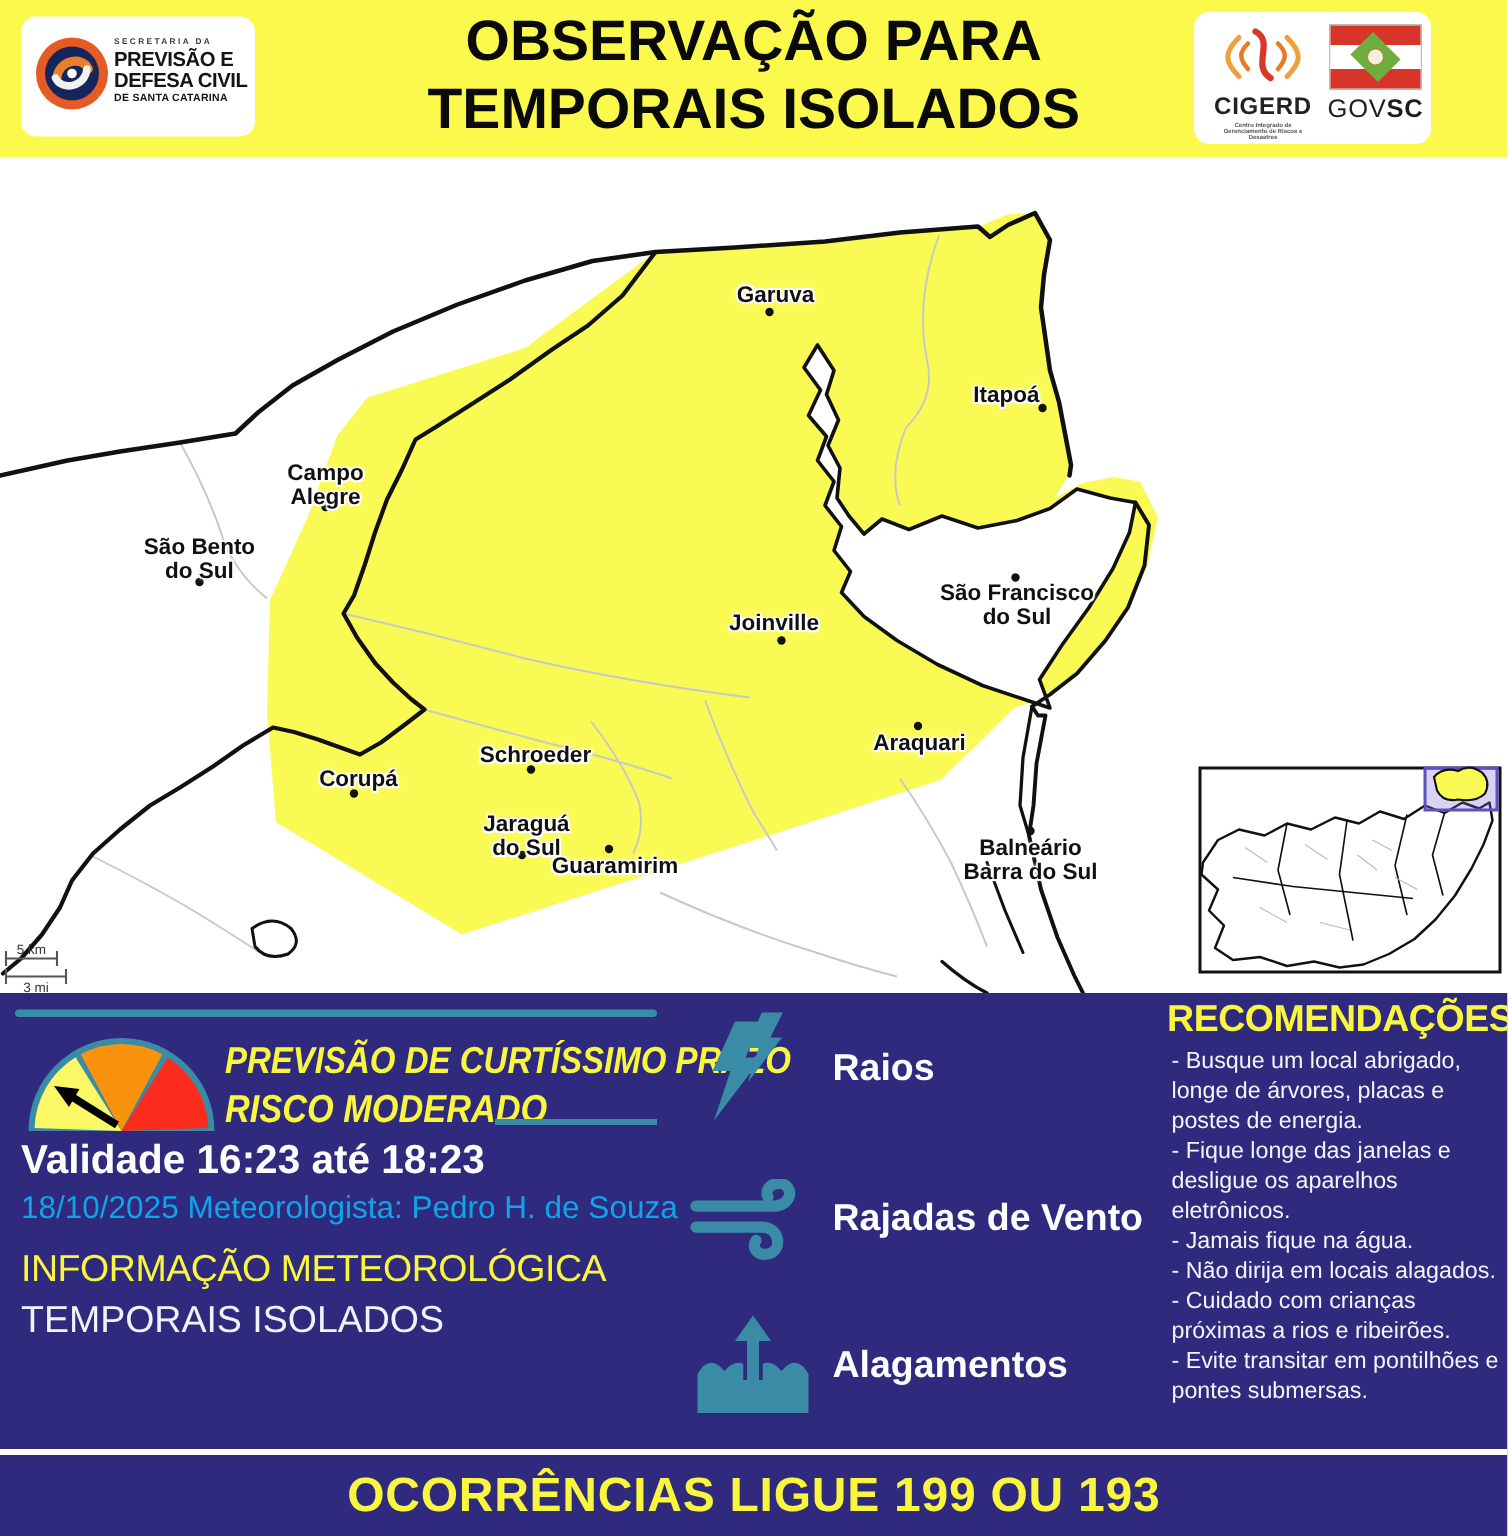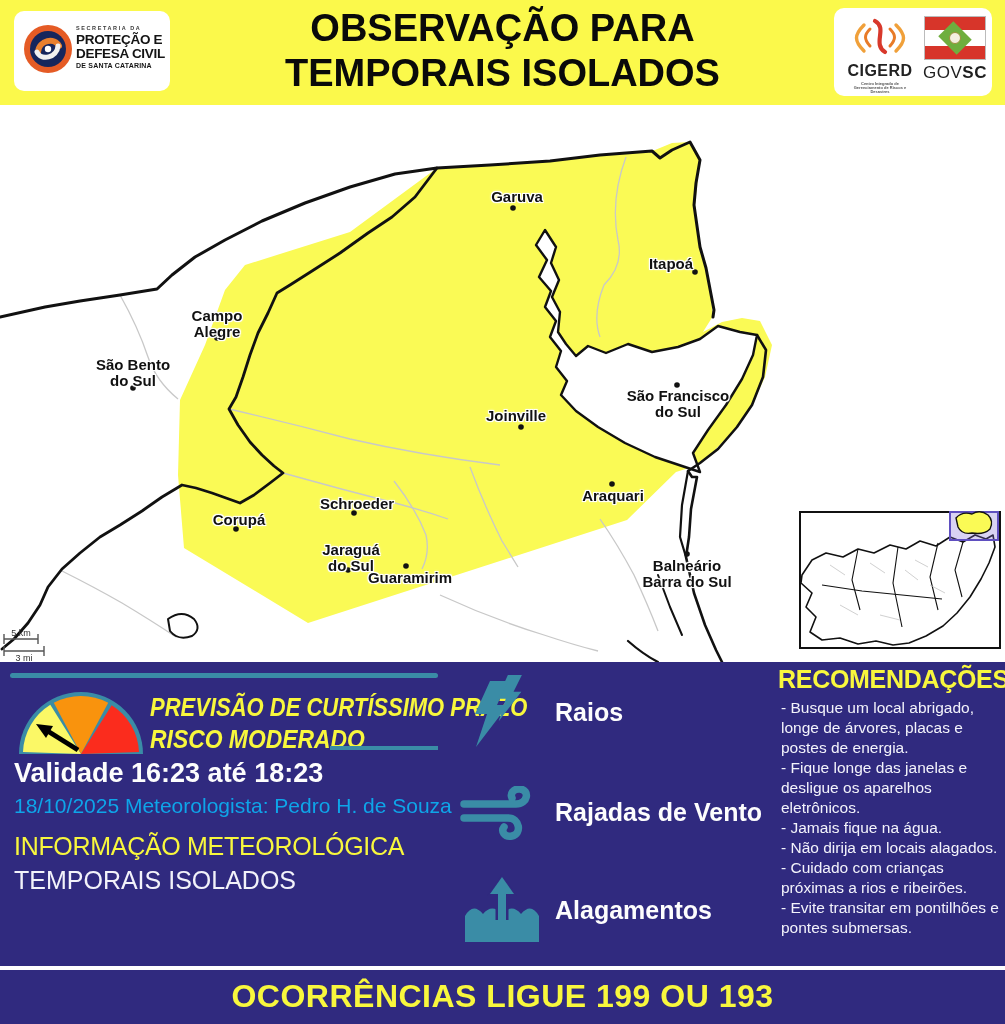--- a/index.html
+++ b/index.html
@@ -3,21 +3,21 @@
 <meta charset="utf-8">
 <style>
   * { margin:0; padding:0; box-sizing:border-box; }
   body { font-family:"Liberation Sans", sans-serif; width:1005px; height:1024px; overflow:hidden; background:#fff; }
   #stage { position:relative; width:1005px; height:1024px; background:#fff; }
 
   
   .header { position:absolute; left:0; top:0; width:1005px; height:105px; background:#fbf94b; }
   .logo-box { position:absolute; background:#fff; border-radius:10px; }
   .logo-left { left:14px; top:11px; width:156px; height:80px; }
-  .logo-right { left:834px; top:8px; width:158px; height:88px; }
+  .logo-right { left:796px; top:8px; width:158px; height:88px; }
   .emblem { position:absolute; left:8px; top:12px; width:52px; height:52px; }
   .dc-text { position:absolute; left:62px; top:14px; width:92px; color:#141414; }
   .dc-secretaria { font-size:5.5px; font-weight:700; letter-spacing:1.6px; color:#3a3a3a; margin-bottom:2px; }
   .dc-name { font-size:13.5px; font-weight:800; line-height:14px; letter-spacing:-0.3px; }
   .dc-sub { font-size:7px; font-weight:800; letter-spacing:0.2px; margin-top:1px; }
   .header-title { position:absolute; left:170px; right:170px; top:6px; text-align:center; color:#0a0a0a; font-weight:700; font-size:38px; line-height:45px; letter-spacing:0px; }
   .cigerd { position:absolute; left:10px; top:6px; width:72px; height:76px; text-align:center; }
   .cigerd-name { font-size:16px; font-weight:700; color:#222; margin-top:-2px; letter-spacing:0.5px; }
   .cigerd-sub { font-size:5px; transform:scale(0.8); color:#555; line-height:5px; font-weight:700; }
   .govsc { position:absolute; left:88px; top:8px; width:66px; height:80px; text-align:center; }
@@ -68,21 +68,21 @@
     <div class="logo-box logo-left">
       <svg class="emblem" viewBox="-26 -26 52 52">
         <circle r="24" fill="#e55b25"></circle>
         <circle r="18" fill="#16265c"></circle>
         <path d="M -10,3 C -9,-9 7,-12 11,-3" stroke="#e87f2e" stroke-width="6" fill="none" stroke-linecap="round"></path>
         <path d="M 10,-3 C 9,9 -7,12 -11,3" stroke="#f0f0f0" stroke-width="5" fill="none" stroke-linecap="round"></path>
         <circle r="3.2" fill="#fff"></circle>
       </svg>
       <div class="dc-text">
         <div class="dc-secretaria">SECRETARIA DA</div>
-        <div class="dc-name">PROTEÇÃO E</div>
+        <div class="dc-name">PREVISÃO E</div>
         <div class="dc-name">DEFESA CIVIL</div>
         <div class="dc-sub">DE SANTA CATARINA</div>
       </div>
     </div>
 
     <div class="header-title">
       <div>OBSERVAÇÃO PARA</div>
       <div>TEMPORAIS ISOLADOS</div>
     </div>
 

